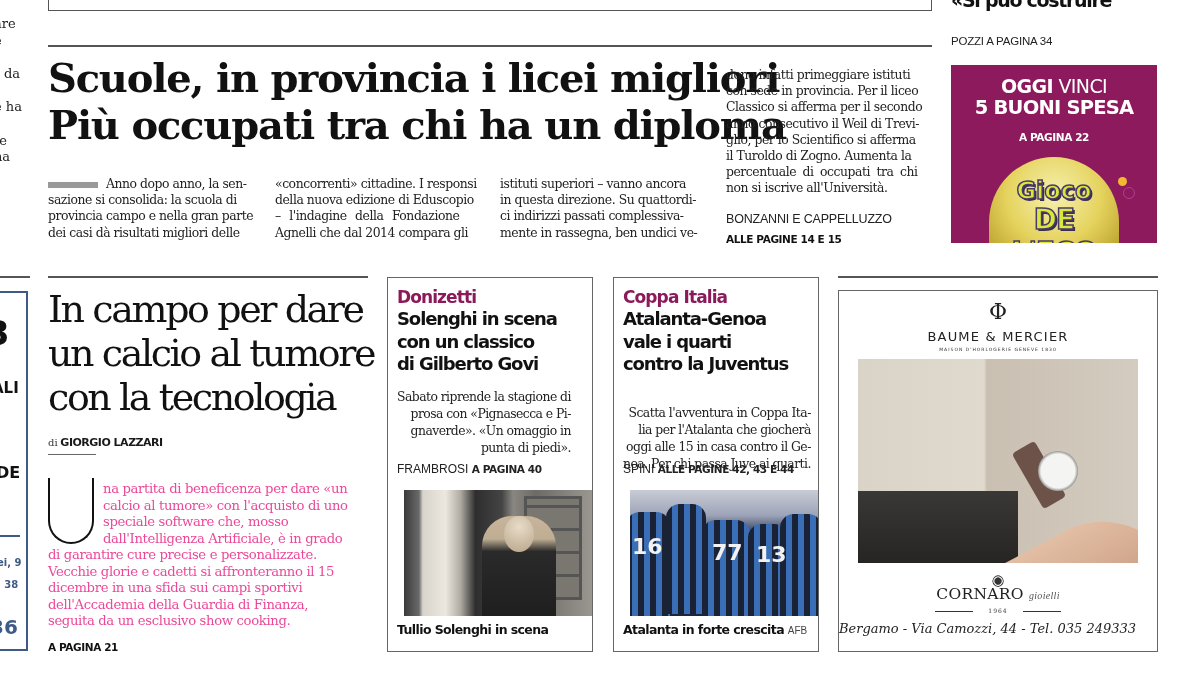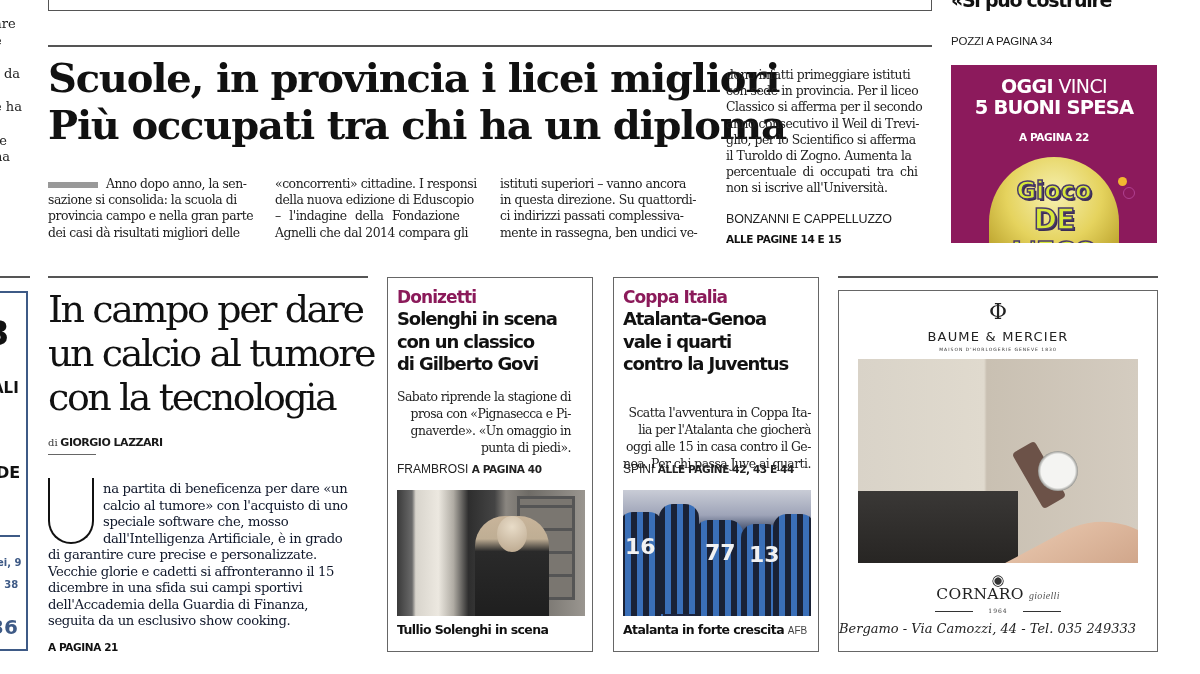--- a/index.html
+++ b/index.html
@@ -44,36 +44,36 @@
 
     
     .story2-head { left: 48px; top: 287px; width: 330px; font-family: "DejaVu Serif", serif; font-weight: 400; font-size: 38px; line-height: 44px; letter-spacing: -2.4px; color:#111; }
     .story2-head span { display:block; white-space:nowrap; }
     .byline { left: 48px; top: 436px; font-size: 11px; }
     .byline .di { font-family: "DejaVu Serif", serif; font-size: 10px; color:#333; }
     .byline .name { font-family: "DejaVu Sans", sans-serif; font-weight: 800; font-size: 11px; letter-spacing:-0.5px; }
     .byline-rule { left: 48px; top: 454px; width: 48px; height: 1.2px; background:#666; }
 
     .dropcap { left: 48px; top: 478px; width: 46px; height: 66px; border: 2.5px solid #111; border-top: none; border-radius: 0 0 24px 24px; }
-    .story2-body { font-family: "DejaVu Serif", serif; font-size: 13.2px; line-height: 16.5px; color:#0f172a; letter-spacing:-0.35px; }
+    .story2-body { font-family: "DejaVu Serif", serif; font-size: 13.2px; line-height: 16.5px; color:#ec4899; letter-spacing:-0.35px; }
     .story2-body span { display:block; white-space:nowrap; }
 
     
     .card { border: 1.2px solid #666; background:#fff; }
     .kicker { font-family: "DejaVu Sans", sans-serif; font-weight: 800; font-size: 17px; line-height: 20px; color: #8b1a5a; letter-spacing: -0.9px; }
     .card-head { font-family: "DejaVu Sans", sans-serif; font-weight: 800; font-size: 18px; line-height: 22.5px; color:#111; letter-spacing: -1.1px; }
     .card-head span { display:block; white-space:nowrap; }
     .card-body { font-family: "DejaVu Serif", serif; font-size: 12.4px; line-height: 17px; color:#222; letter-spacing:-0.55px; }
     .card-body span { display:block; white-space:nowrap;text-align:right; }
     .card-foot { font-family: "Liberation Sans", sans-serif; font-size: 12px; color:#222; white-space:nowrap; }
     .card-foot b { font-family: "DejaVu Sans", sans-serif; font-weight: 800; font-size: 10.5px; letter-spacing:-0.4px; }
     .caption { font-family: "DejaVu Sans", sans-serif; font-weight: 800; font-size: 12.5px; color:#111; letter-spacing:-0.6px; white-space:nowrap; }
     .caption small { font-family:"Liberation Sans", sans-serif; font-weight:400; font-size:10px; color:#444; letter-spacing:0; }
 
-    .photo { overflow:hidden; }
+    .photo { overflow:hidden;margin-left:7px; }
     .photo-theatre { background: linear-gradient(90deg, #3a3a3a 0%, #6a6a6a 8%, #d8d4cc 10%, #ece8e0 22%, #b0aca4 30%, #2e2e2e 38%, #444 52%, #8a8680 58%, #6e6b66 70%, #9a9690 100%); position:relative; }
     .photo-theatre .win { position:absolute; right: 10px; top: 6px; width: 58px; height: 104px; border: 3px solid #555; background: repeating-linear-gradient(0deg, #7a7670 0 20px, #555 20px 23px); }
     .photo-theatre .man { position:absolute; left: 78px; top: 26px; width: 74px; height: 104px; border-radius: 30px 30px 4px 4px; background: linear-gradient(180deg, #c8b49a 0%, #bfae94 22%, #2a2a2a 34%, #1e1e1e 100%); }
     .photo-theatre .man::before { content:""; position:absolute; left: 22px; top: 0; width: 30px; height: 36px; border-radius: 50%; background: radial-gradient(circle at 50% 30%, #e8dcc8, #b8a48a); }
     .photo-sport { background: linear-gradient(180deg, #c9ccd6 0%, #9ea4b8 20%, #2b3a5a 35%, #1c2540 100%); position:relative; }
     .photo-sport .p { position:absolute; top: 22px; height: 110px; border-radius: 14px 14px 2px 2px; background: repeating-linear-gradient(90deg, #1a2236 0 6px, #3a6fb8 6px 12px); }
     .photo-sport .n { position:absolute; color:#f2f2f2; font-family:"DejaVu Sans", sans-serif; font-weight:700; font-size: 22px; }
 
     .ad-box { left: 838px; top: 290px; width: 320px; height: 362px; border: 1.5px solid #666; background:#fff; }
     .ad-phi { position:absolute; left:0; right:0; top: 8px; text-align:center; font-family:"DejaVu Serif", serif; font-size: 22px; color:#222; }

